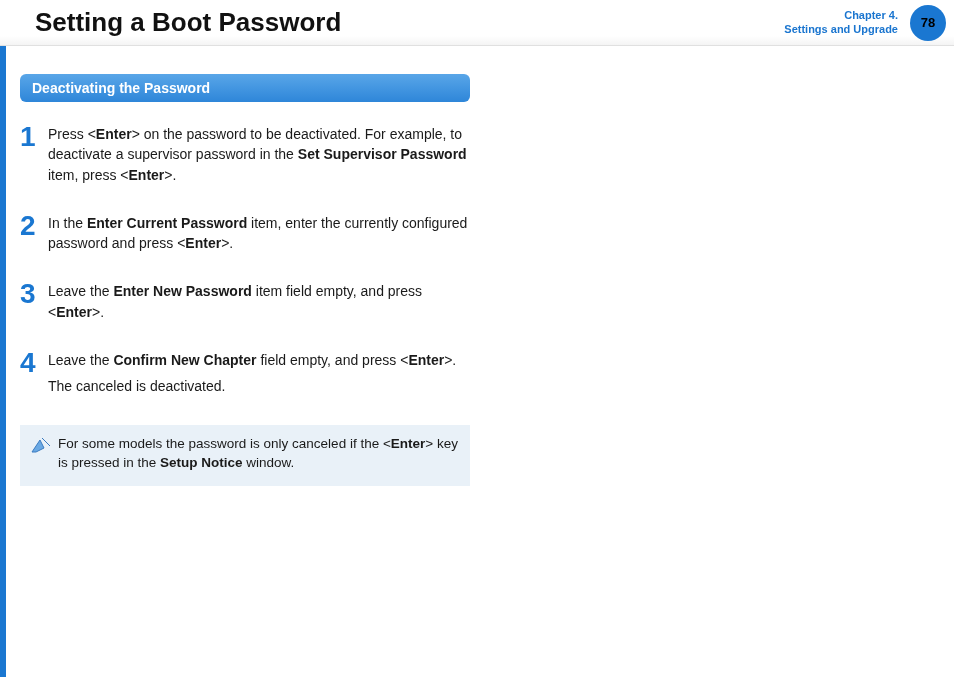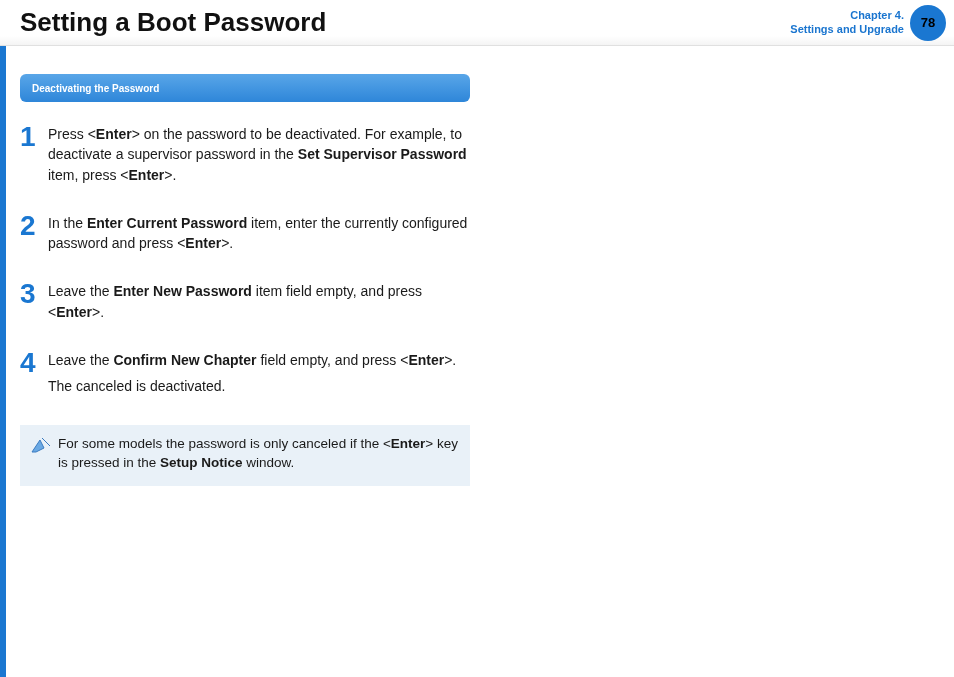--- a/index.html
+++ b/index.html
@@ -14,33 +14,34 @@
     display: flex;
     align-items: center;
     justify-content: space-between;
     padding-left: 20px;
     padding-right: 0;
   }
   .title {
     font-size: 26px;
     font-weight: 800;
     color: #111;
+    margin-left: 15px;
   }
   .chapter-block {
     display: flex;
     align-items: center;
     height: 46px;
   }
   .chapter-text {
     text-align: right;
     color: #1a75cf;
     font-size: 11px;
     font-weight: 700;
     line-height: 1.2;
-    margin-right: 6px;
+    margin-right: 12px;
   }
   .page-badge {
     width: 36px;
     height: 36px;
     border-radius: 50%;
     background: #1a77d1;
     color: #000000;
     font-weight: 700;
     font-size: 13px;
     display: flex;
@@ -66,21 +67,21 @@
     width: 450px;
   }
 
   .section-pill {
     width: 450px;
     height: 28px;
     border-radius: 6px;
     background: linear-gradient(to bottom, #59a6e8 0%, #2e86d9 100%);
     color: #fff;
     font-weight: 700;
-    font-size: 10px;
+    font-size: 14px;
     display: flex;
     align-items: center;
     padding-left: 12px;
     margin-bottom: 22px;
   }
 
   .step {
     display: flex;
     align-items: flex-start;
     margin-bottom: 22px;

